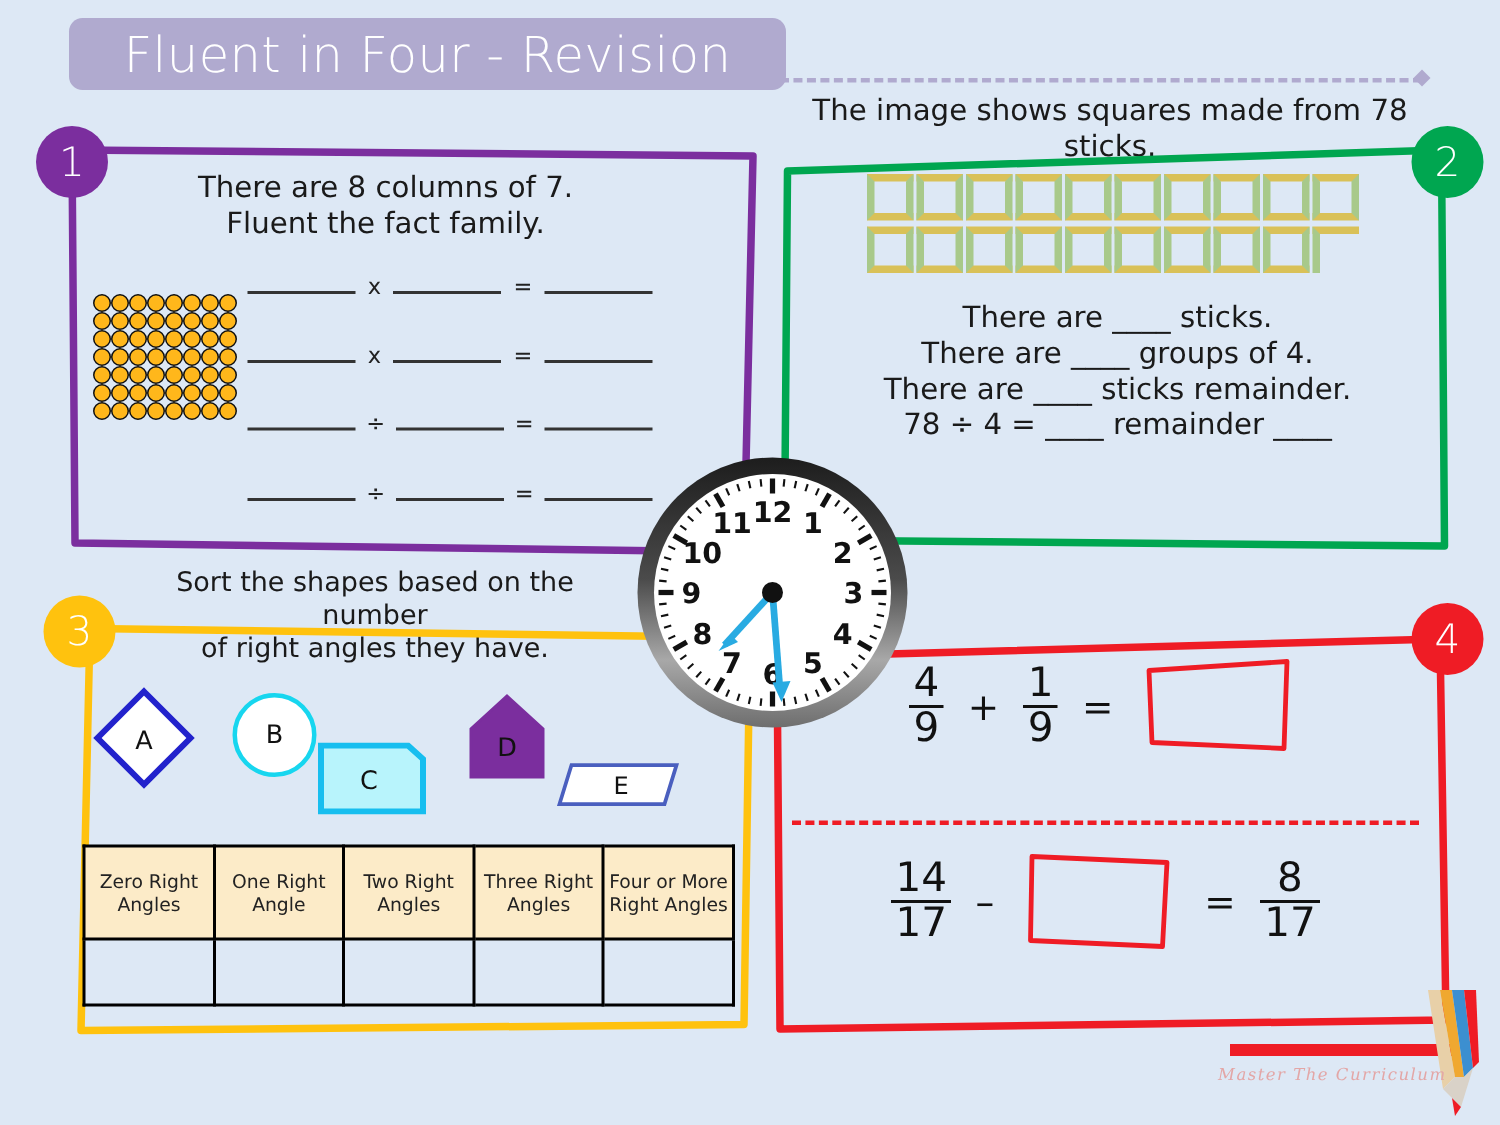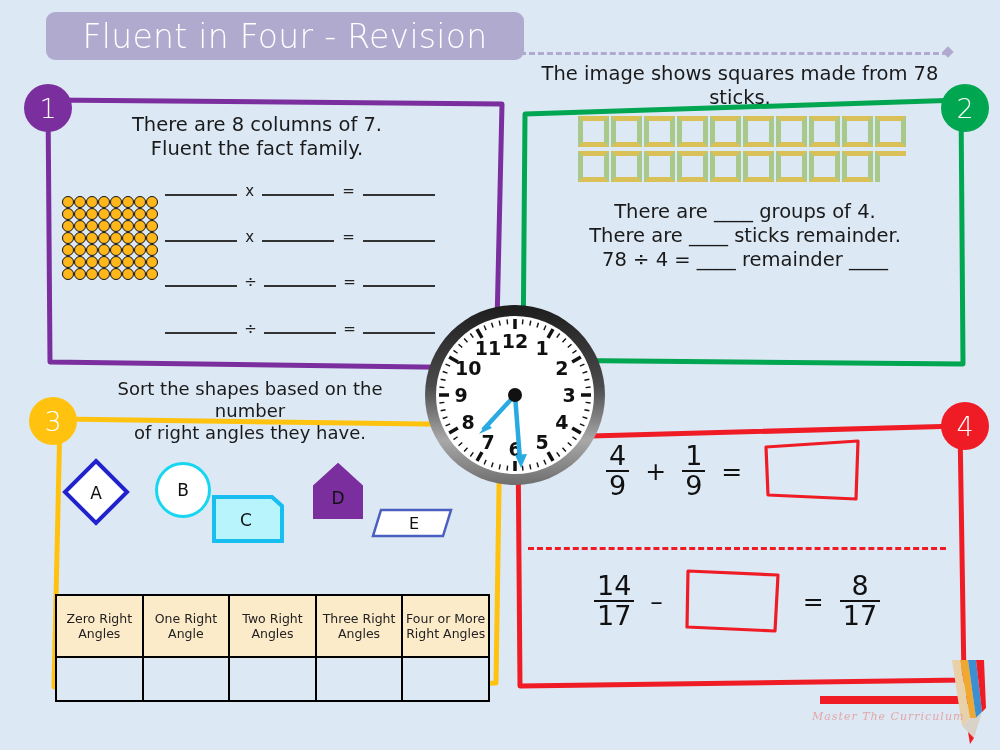--- a/index.html
+++ b/index.html
@@ -173,21 +173,21 @@
   #shape-a { position: absolute; left: 62px; top: 458px; width: 68px; height: 68px; }
   #shape-b { position: absolute; left: 155px; top: 462px; width: 50px; height: 50px;
              border: 3px solid #17d6ef; border-radius: 50%; background: #ffffff;
              display: flex; align-items: center; justify-content: center; }
   #shape-c { position: absolute; left: 212px; top: 495px; width: 72px; height: 48px; }
   #shape-d { position: absolute; left: 312px; top: 462px; width: 52px; height: 58px; }
   #shape-e { position: absolute; left: 371px; top: 508px; width: 82px; height: 30px; }
 
   #q3-table {
     position: absolute;
-    left: 55px; top: 594px;
+    left: 55px; top: 563px;
     width: 435px;
     border-collapse: collapse;
     table-layout: fixed;
   }
   #q3-table th, #q3-table td {
     border: 2px solid #000;
     font-family: "DejaVu Sans", sans-serif;
     font-weight: normal;
     font-size: 12.5px;
     color: #222;
@@ -411,20 +411,21 @@
         <div class="sq" style="border-color: rgb(217, 193, 88) rgb(168, 201, 138);"></div>
         <div class="sq" style="border-color: rgb(217, 193, 88) rgb(168, 201, 138);"></div>
         <div class="sq" style="border-color: rgb(217, 193, 88) rgb(168, 201, 138);"></div>
         <div class="sq" style="border-color: rgb(217, 193, 88) rgb(168, 201, 138);"></div>
         <div class="sq" style="border-color: rgb(217, 193, 88) rgb(168, 201, 138);"></div>
         <div class="sq-partial" style="border-color: rgb(217, 193, 88) rgb(168, 201, 138);"></div>
       </div>
   </div>
 
   <div class="q-text" id="q2-lines">
+    <div>There are ____ sticks.</div>
     <div>There are ____ groups of 4.</div>
     <div>There are ____ sticks remainder.</div>
     <div>78 ÷ 4 = ____ remainder ____</div>
   </div>
 
   <div class="q-text" id="q3-prompt">
     <div>Sort the shapes based on the number</div>
     <div>of right angles they have.</div>
   </div>
 

